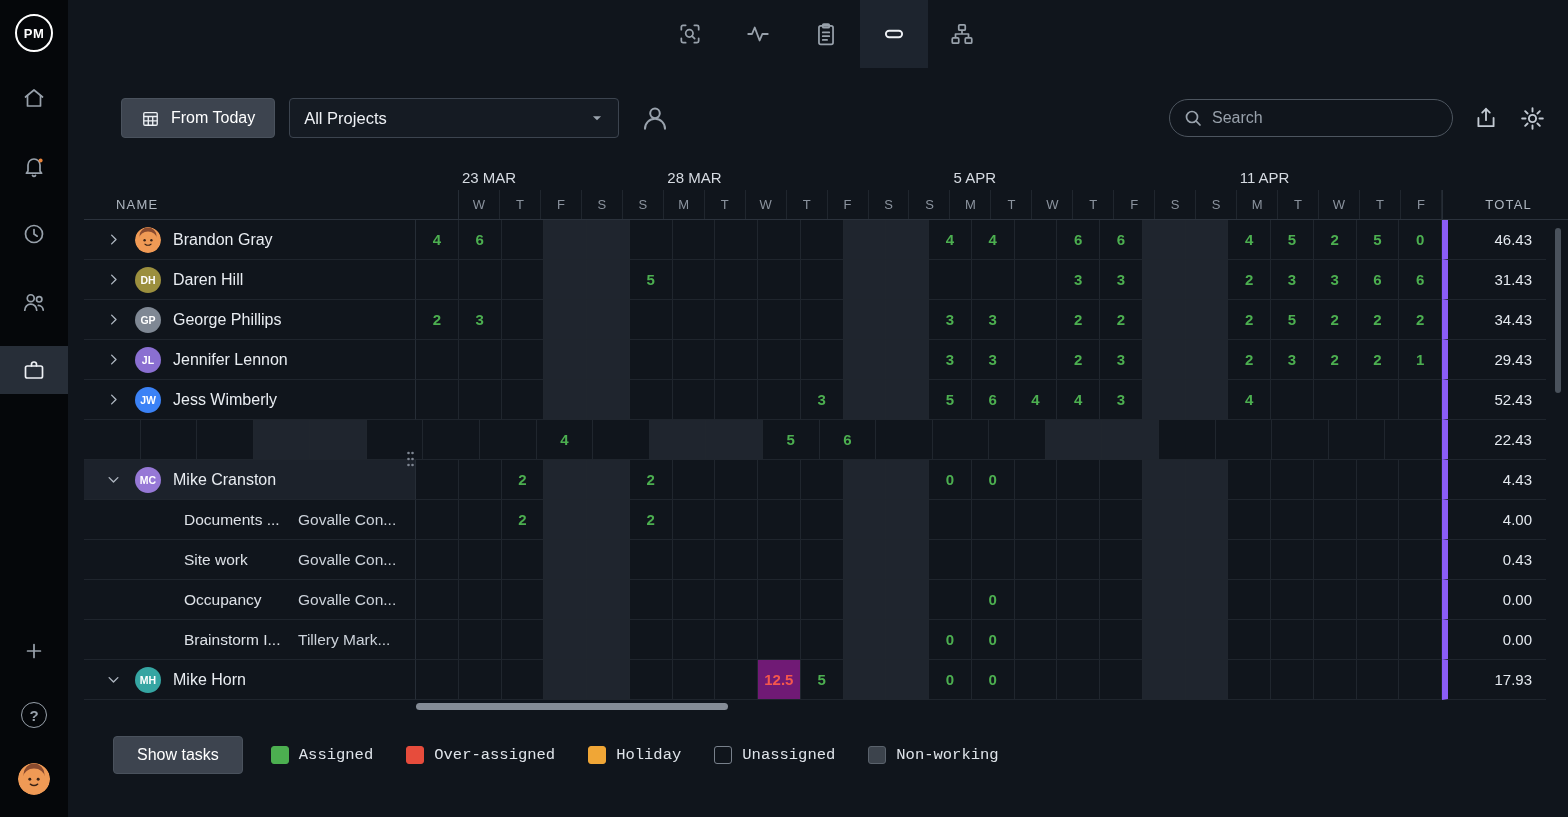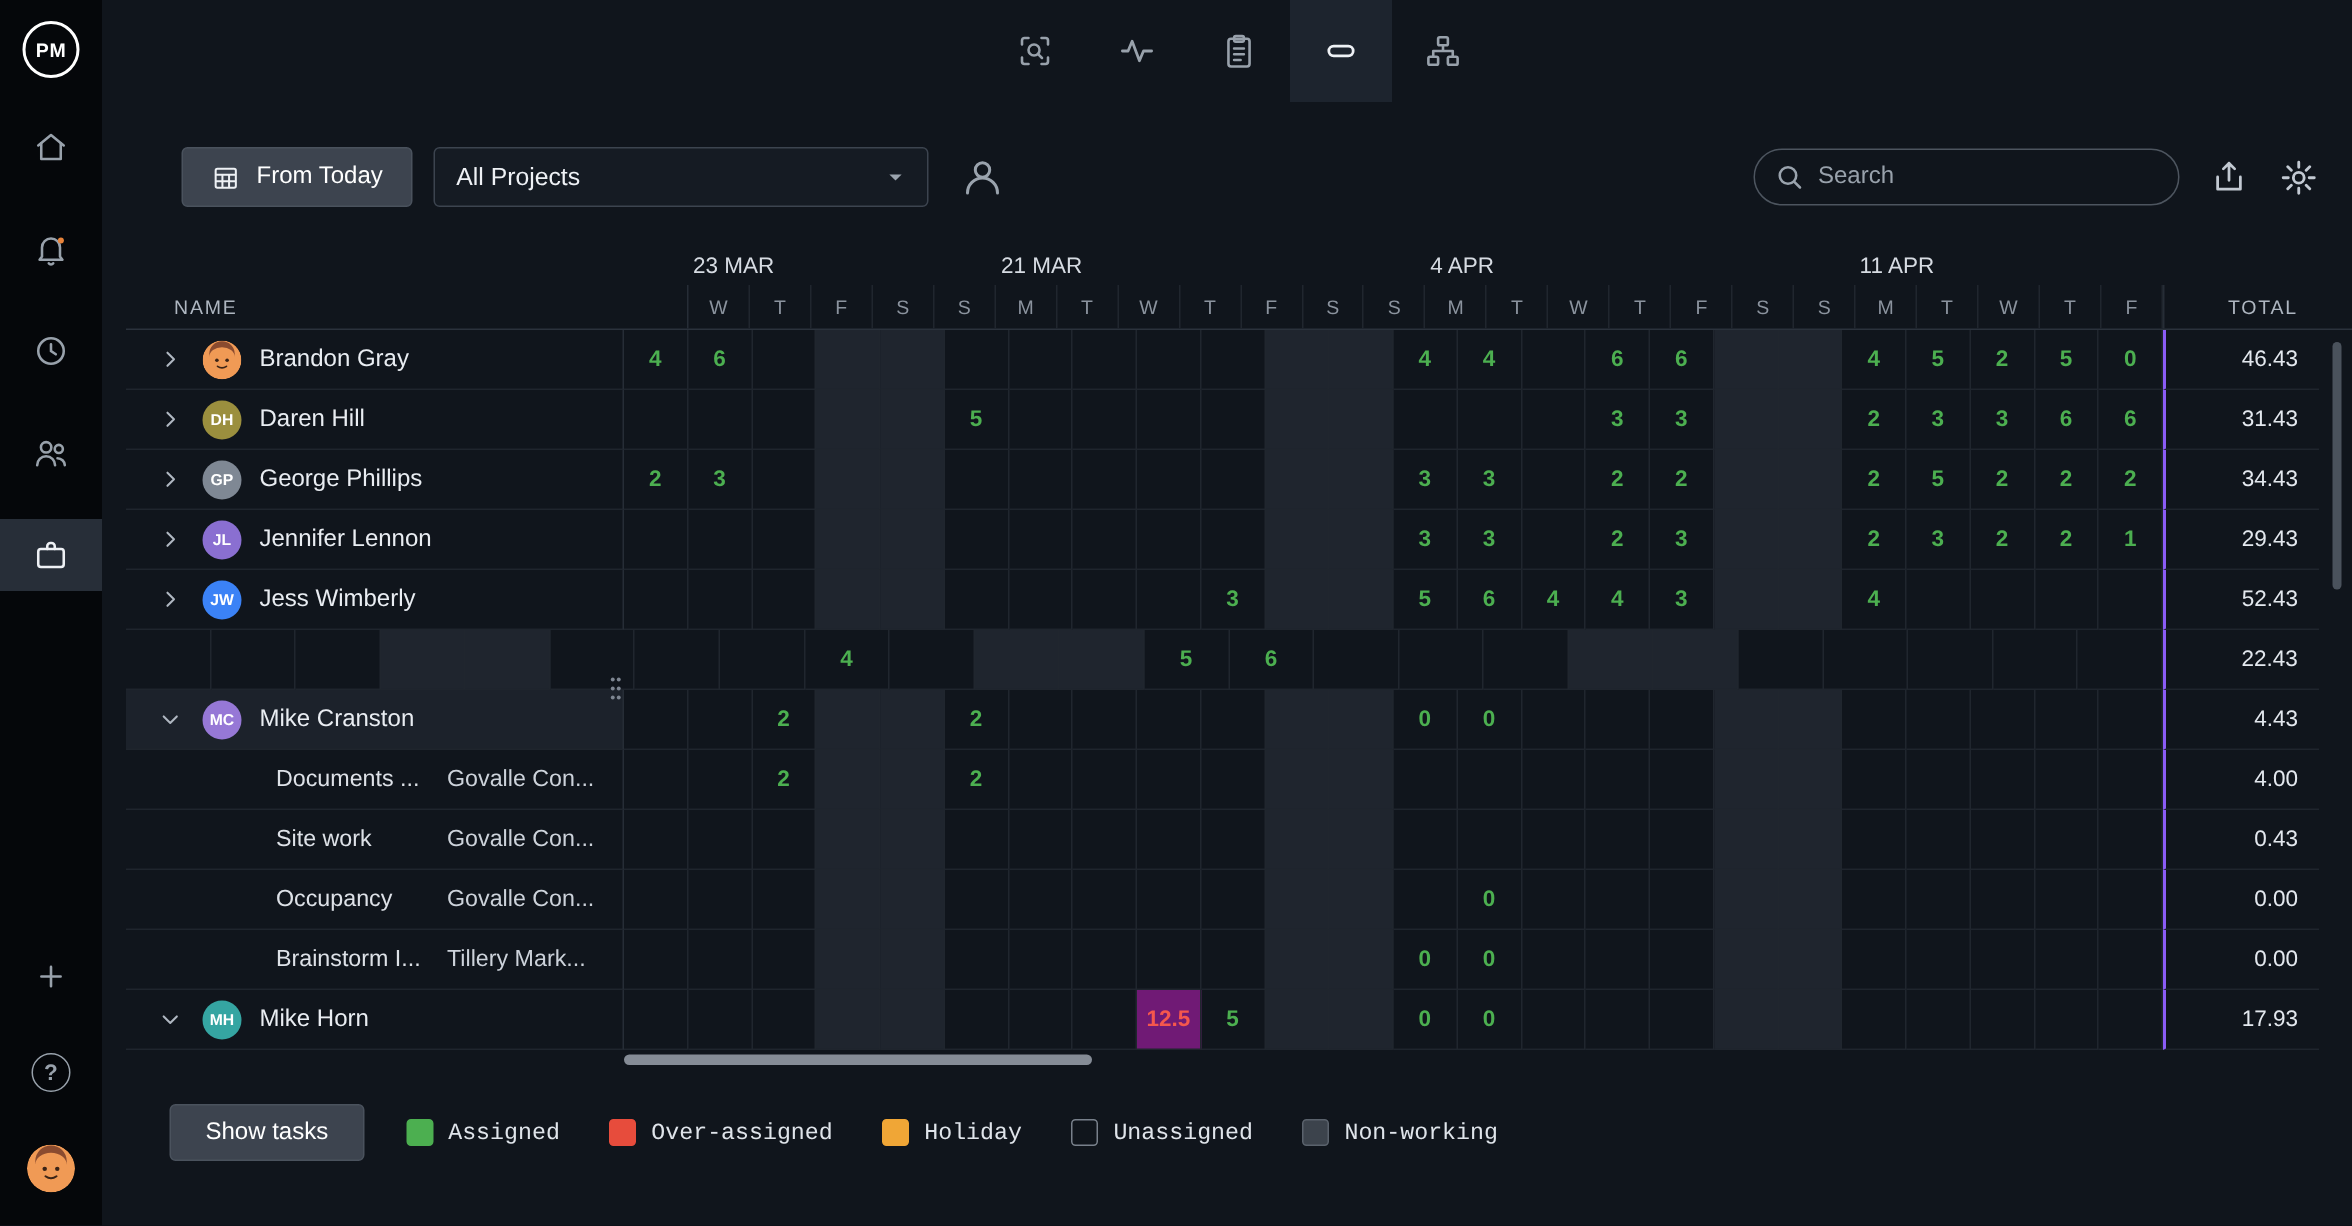--- a/index.html
+++ b/index.html
@@ -80,21 +80,21 @@
     white-space:nowrap; overflow:hidden; }
   .project-name { color:#ccd2da; font-size:15.5px; white-space:nowrap; overflow:hidden; }
   .day-cell { flex:1; display:flex; align-items:center; justify-content:center;
     border-right:1px solid #20262e; border-bottom:1px solid #1f252d; min-width:0; }
   .day-cell.weekend { background:#1f252e; }
   .day-cell.over-cell { background:#701a75; }
   .cell-value { color:#4caf50; font-size:15px; font-weight:bold; }
   .cell-value.over { color:#f4574d; }
   .total-cell { width:104px; flex-shrink:0; display:flex; align-items:center;
     justify-content:flex-end; padding-right:14px; color:#e3e8ee; font-size:15px;
-    border-bottom:1px solid #1f252d; border-left:2px solid #8b5cf6; }
+    border-bottom:1px solid #1f252d; border-left:6px solid #8b5cf6; }
   .gutter-cell { width:22px; flex-shrink:0; }
 
   .hscroll-track { margin-left:332px; width:1042px; height:10px; display:flex;
     align-items:center; padding-top:2px; }
   .hscroll-thumb { width:312px; height:7px; border-radius:4px; background:#858c96; cursor:pointer; }
   .vscroll-thumb { position:absolute; right:7px; top:84px; width:6px; height:165px;
     border-radius:3px; background:#4a525c; cursor:pointer; }
   .drag-handle { position:absolute; left:322px; top:306px; }
 
   
@@ -265,24 +265,24 @@
 
     <div class="grid-wrap">
 
       <div class="hrow weeks-row">
         <div class="name-col"></div>
         <div class="days-area">
             <div class="week-group" style="flex: 5 1 0%;">
               <span class="week-label">23 MAR</span>
             </div>
             <div class="week-group" style="flex: 7 1 0%;">
-              <span class="week-label">21 MAR</span>
+              <span class="week-label">28 MAR</span>
             </div>
             <div class="week-group" style="flex: 7 1 0%;">
-              <span class="week-label">4 APR</span>
+              <span class="week-label">5 APR</span>
             </div>
             <div class="week-group" style="flex: 5 1 0%;">
               <span class="week-label">11 APR</span>
             </div>
           </div>
         <div class="total-col"></div>
         <div class="gutter-col"></div>
       </div>
 
       <div class="hrow days-row">

